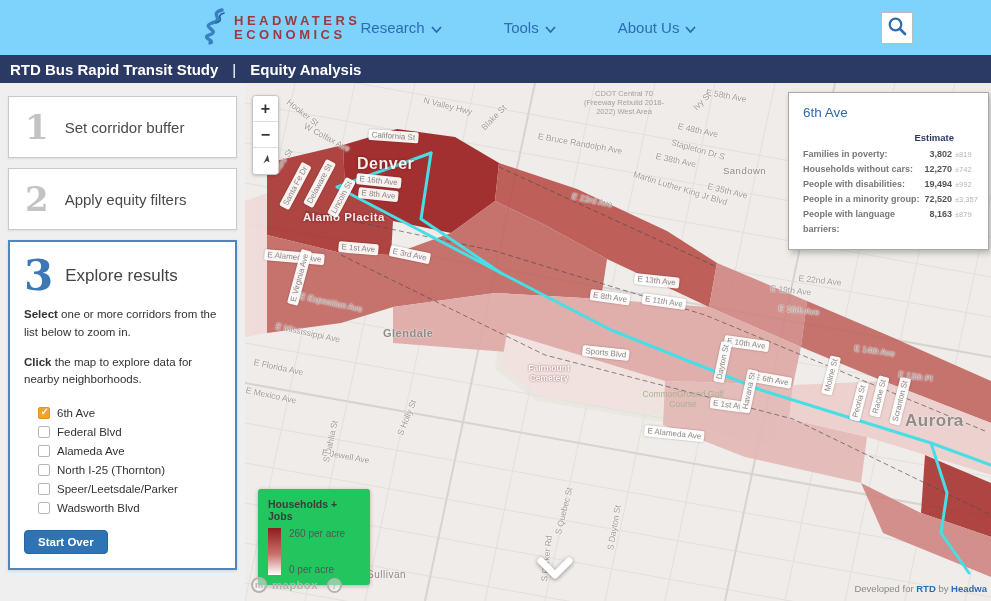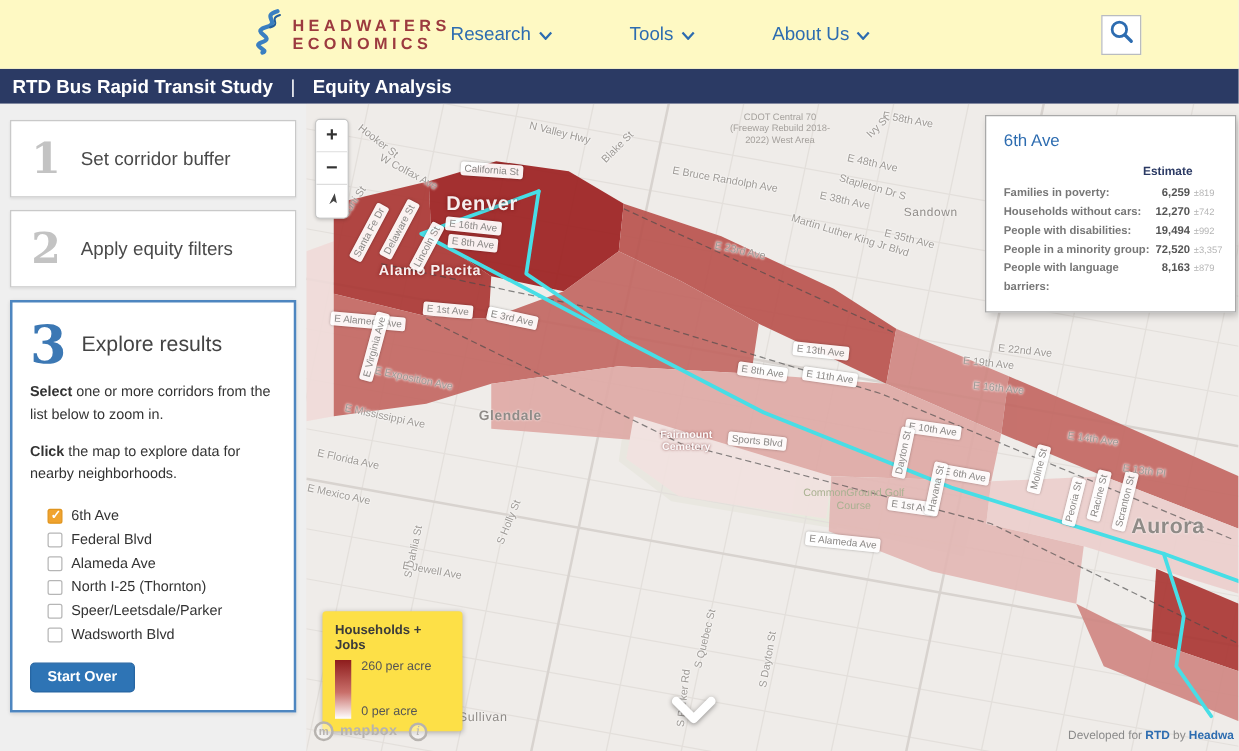--- a/index.html
+++ b/index.html
@@ -1,21 +1,21 @@
 <!DOCTYPE html>
 <html><head>
 <meta charset="utf-8">
 <style>
   * { margin:0; padding:0; box-sizing:border-box; }
   html,body { width:991px; height:601px; overflow:hidden; }
   body { font-family:"Liberation Sans", sans-serif; background:#efefef; }
   #app { position:relative; width:991px; height:601px; overflow:hidden; }
 
   
-  #site-header { height:55px; background:#fef9c3; display:flex; align-items:center; position:relative; }
+  #site-header { height:55px; background:#7dd3fc; display:flex; align-items:center; position:relative; }
   .logo { display:flex; align-items:center; gap:8px; margin-left:202px; }
   .logo-text { color:#9c3a3f; font-size:13px; letter-spacing:3.5px; line-height:14px; font-weight:600; }
   .nav-item { display:flex; align-items:center; gap:6px; color:#2d6cb0; font-size:15px; cursor:pointer; }
   .nav-item:nth-of-type(1){ margin-left:55px; }
   .nav-sep { margin-left:62px; }
   .search-btn { margin-left:auto; margin-right:78px; width:32px; height:32px; background:#fff; border:1px solid #b9bcc0; display:flex; align-items:center; justify-content:center; cursor:pointer; }
 
   
   #titlebar { height:28px; background:#2b3a64; color:#fff; display:flex; align-items:center; font-size:15px; font-weight:600; padding-left:10px;text-align:center; }
   #titlebar .sep { margin:0 14px; font-weight:400; }
@@ -49,21 +49,21 @@
   .mpg { position:absolute; color:#8f8b87; font-weight:bold; text-shadow:0 0 2px #fff; letter-spacing:.5px; white-space:nowrap; }
   .mpw2 { position:absolute; color:rgba(255,255,255,.95); font-size:8.5px; font-weight:bold; text-align:center; text-shadow:0 0 2px rgba(120,40,40,.8); }
   .mpgr { position:absolute; color:#a9b191; font-size:8.5px; text-align:center; }
   .mpg2 { position:absolute; color:#a5a19d; font-size:7.5px; text-align:center; }
 
   
   #zoomctrl { position:absolute; left:7px; top:12px; width:27px; border:1px solid #c6c6c6; border-radius:4px; background:#fff; box-shadow:0 1px 3px rgba(0,0,0,.2); overflow:hidden; }
   #zoomctrl button { display:block; width:100%; height:26px; background:#fff; border:none; border-bottom:1px solid #ddd; font-size:16px; font-weight:bold; color:#333; cursor:pointer; font-family:"Liberation Sans",sans-serif; }
   #zoomctrl button:last-child { border-bottom:none; }
 
-  #legend { position:absolute; left:13px; top:406px; width:112px; background:#fde047; border-radius:3px; box-shadow:0 1px 4px rgba(0,0,0,.25); padding:9px 8px 10px 10px; }
+  #legend { position:absolute; left:13px; top:406px; width:112px; background:#22c55e; border-radius:3px; box-shadow:0 1px 4px rgba(0,0,0,.25); padding:9px 8px 10px 10px; }
   #legend .lg-title { font-size:10.5px; font-weight:bold; color:#3b3b3b; margin-bottom:6px; }
   #legend .lg-body { display:flex; gap:8px; }
   #legend .lg-bar { width:13px; height:47px; background:linear-gradient(#8e1d1d, #c96f6a 55%, #ffffff); flex:none; }
   #legend .lg-labels { display:flex; flex-direction:column; justify-content:space-between; font-size:10px; color:#555; }
 
   #infopanel { position:absolute; right:2px; top:9px; width:201px; background:#fff; border:1px solid #a9a9a9; box-shadow:2px 3px 6px rgba(0,0,0,.25); padding:12px 10px 12px 14px; }
   #infopanel .ip-title { color:#2d6cb0; font-size:13.5px; margin-bottom:12px; }
   #infopanel .ip-colhdr { text-align:right; font-size:9.5px; font-weight:bold; color:#2b3a64; margin-bottom:4px; padding-right:24px; }
   .ip-row { display:flex; align-items:baseline; font-size:9px; line-height:15px; }
   .ip-row .lbl { flex:1; color:#777; font-weight:bold; }
@@ -248,21 +248,21 @@
           <path d="M686,360 L702,410 L696,450 L724,490"></path>
         </g>
       </svg>
 
       <span class="mpw" style="left:112px;top:72px;font-size:16px">Denver</span>
       <span class="mpw" style="left:58px;top:128px;font-size:11.5px">Alamo Placita</span>
       <span class="mpg" style="left:138px;top:244px;font-size:11px">Glendale</span>
       <span class="mpg" style="left:660px;top:328px;font-size:17px">Aurora</span>
       <span class="mpg" style="left:122px;top:486px;font-size:10px;font-weight:normal">Sullivan</span>
       <span class="mpg" style="left:478px;top:82px;font-size:9.5px;font-weight:normal">Sandown</span>
-      <span class="mpw2" style="left:272px;top:259px;width:64px">Fairmount Cemetery</span>
+      <span class="mpw2" style="left:272px;top:280px;width:64px">Fairmount Cemetery</span>
       <span class="mpgr" style="left:394px;top:306px;width:88px">CommonGround Golf Course</span>
       <span class="mpg2" style="left:336px;top:6px;width:86px">CDOT Central 70 (Freeway Rebuild 2018-2022) West Area</span>
       <span class="mt" style="left:338px;top:262px;transform:rotate(6deg)">Sports Blvd</span>
       <span class="mt" style="left:124px;top:46px;transform:rotate(4deg)">California St</span>
       <span class="mt" style="left:34px;top:122px;transform:rotate(-62deg)">Santa Fe Dr</span>
       <span class="mt" style="left:58px;top:120px;transform:rotate(-62deg)">Delaware St</span>
       <span class="mt" style="left:82px;top:130px;transform:rotate(-62deg)">Lincoln St</span>
       <span class="mt" style="left:112px;top:90px;transform:rotate(6deg)">E 16th Ave</span>
       <span class="mt" style="left:114px;top:104px;transform:rotate(6deg)">E 8th Ave</span>
       <span class="mt" style="left:94px;top:158px;transform:rotate(5deg)">E 1st Ave</span>
@@ -329,21 +329,21 @@
             <span>0 per acre</span>
           </div>
         </div>
       </div>
 
       <div id="infopanel">
         <div class="ip-title">6th Ave</div>
         <div class="ip-colhdr">Estimate</div>
         <div class="ip-row">
             <span class="lbl">Families in poverty:</span>
-            <span class="val">6,259</span>
+            <span class="val">3,802</span>
             <span class="moe">±819</span>
           </div>
         <div class="ip-row">
             <span class="lbl">Households without cars:</span>
             <span class="val">12,270</span>
             <span class="moe">±742</span>
           </div>
         <div class="ip-row">
             <span class="lbl">People with disabilities:</span>
             <span class="val">19,494</span>

